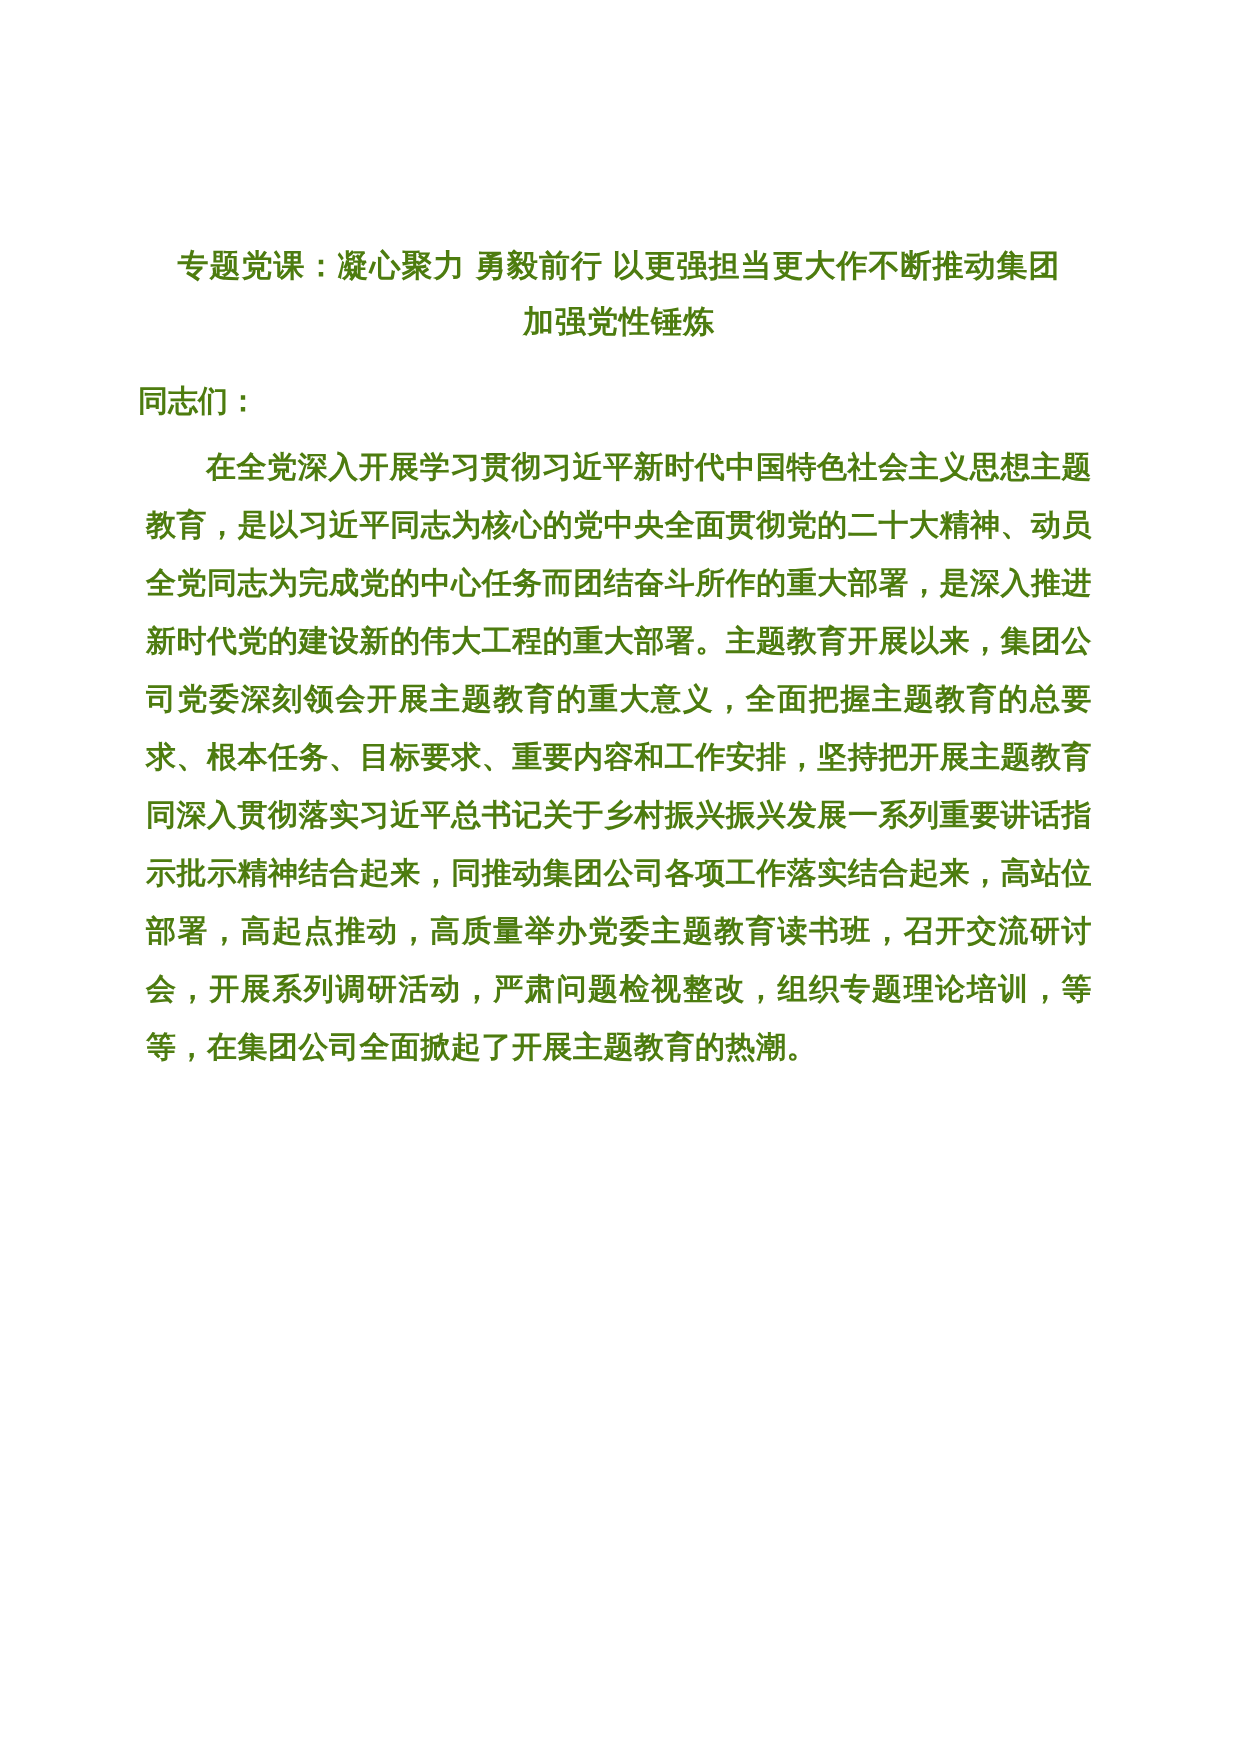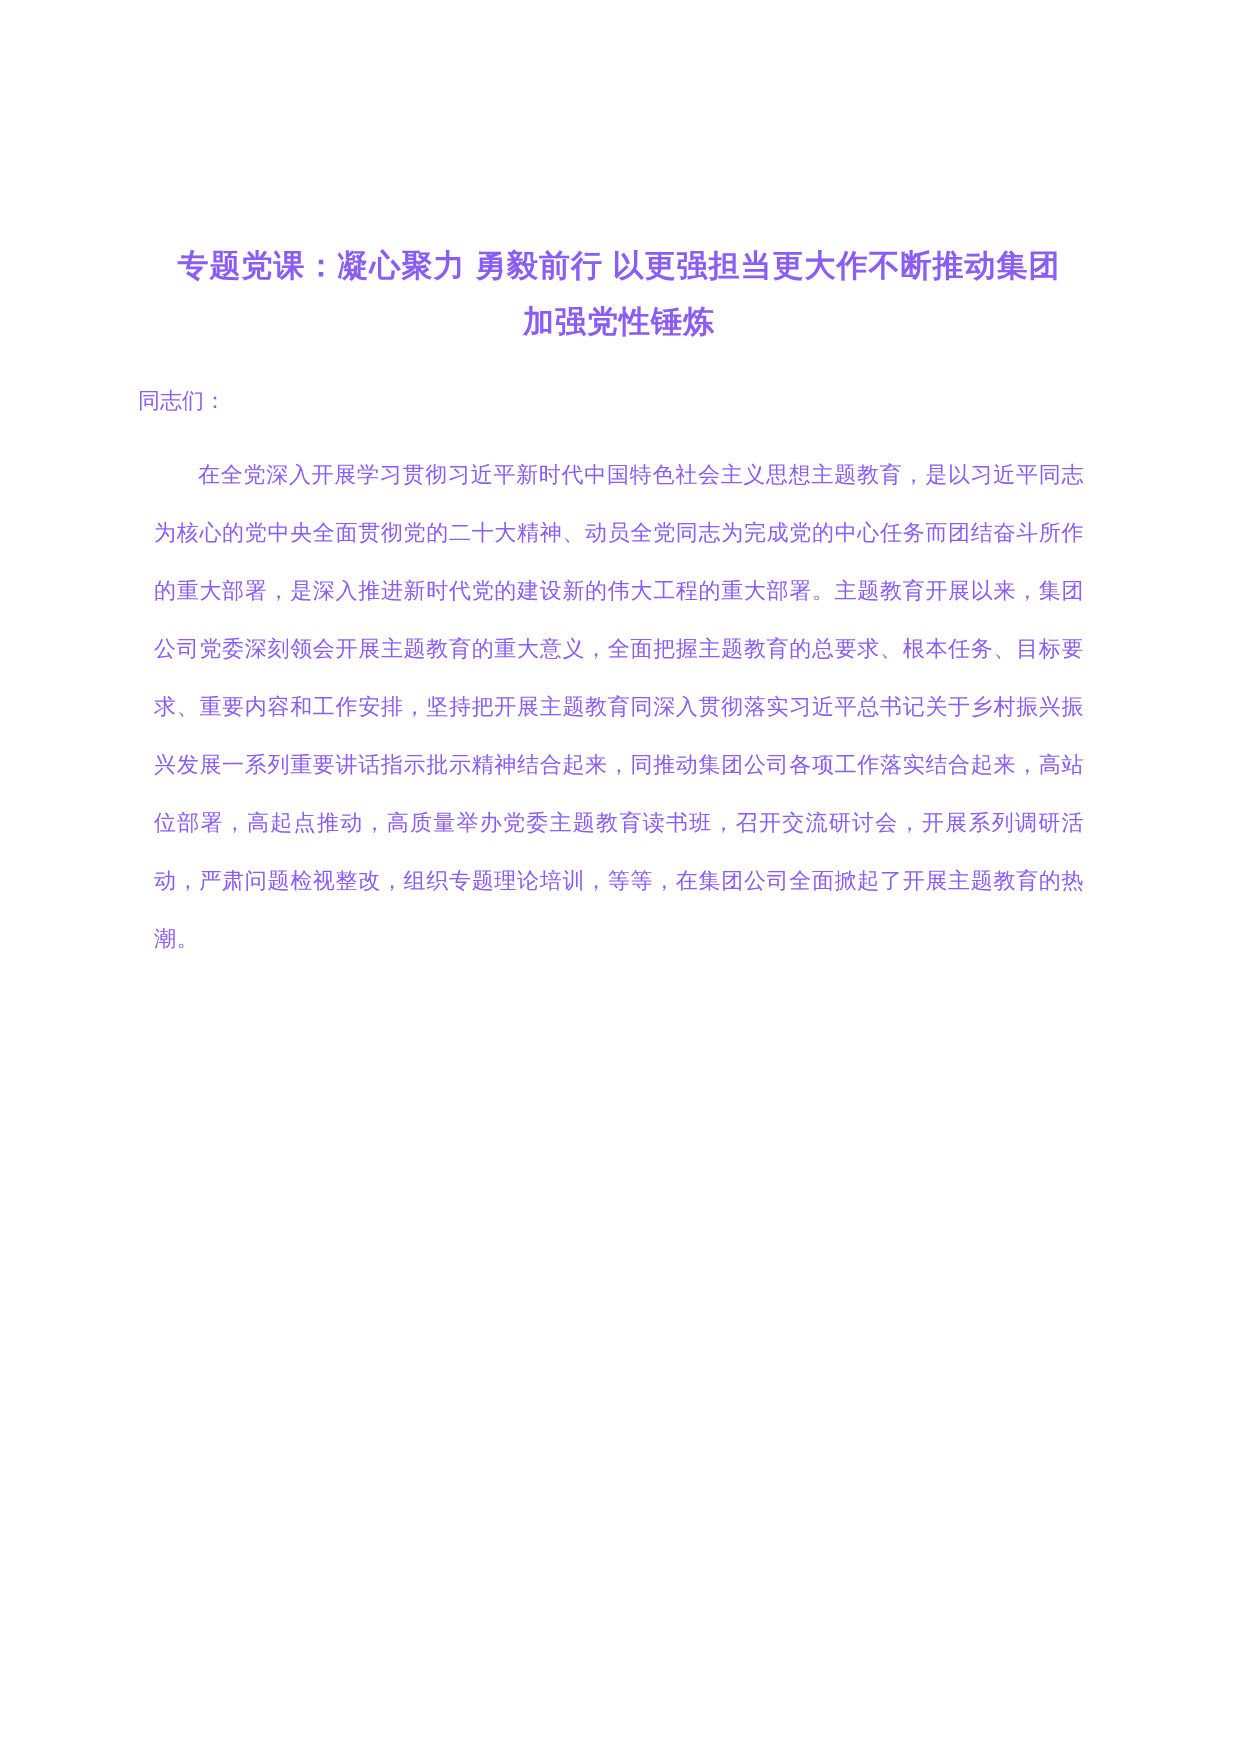--- a/index.html
+++ b/index.html
@@ -9,44 +9,45 @@
   }
   .page {
     position: relative;
     width: 1240px;
     height: 1754px;
     margin: 0 auto;
     background: #ffffff;
     box-sizing: border-box;
     padding: 238px 140px 0 138px;
     font-family: "Liberation Sans", sans-serif;
-    color: #8b5cf6;
+    color: #4d7c0f;
     overflow: hidden;
   }
   .doc-title {
     font-size: 31px;
     font-weight: bold;
     line-height: 56px;
     text-align: center;
     letter-spacing: 1px;
     margin: 0 0 22px 0;
   }
   .doc-title .title-line {
     display: block;
   }
   .body-text {
-    font-size: 22px;
+    font-size: 30px;
     line-height: 58px;
+    font-weight: bold;
   }
   .salutation {
     margin: 0;
     text-align: left;
   }
   .paragraph {
-    margin: 16px;
+    margin: 8px;
     text-align: justify;
     text-justify: inter-character;
     text-indent: 2em;
     letter-spacing: 0.5px;
   }
 </style>
 </head>
 <body>
 
 <div class="page">

